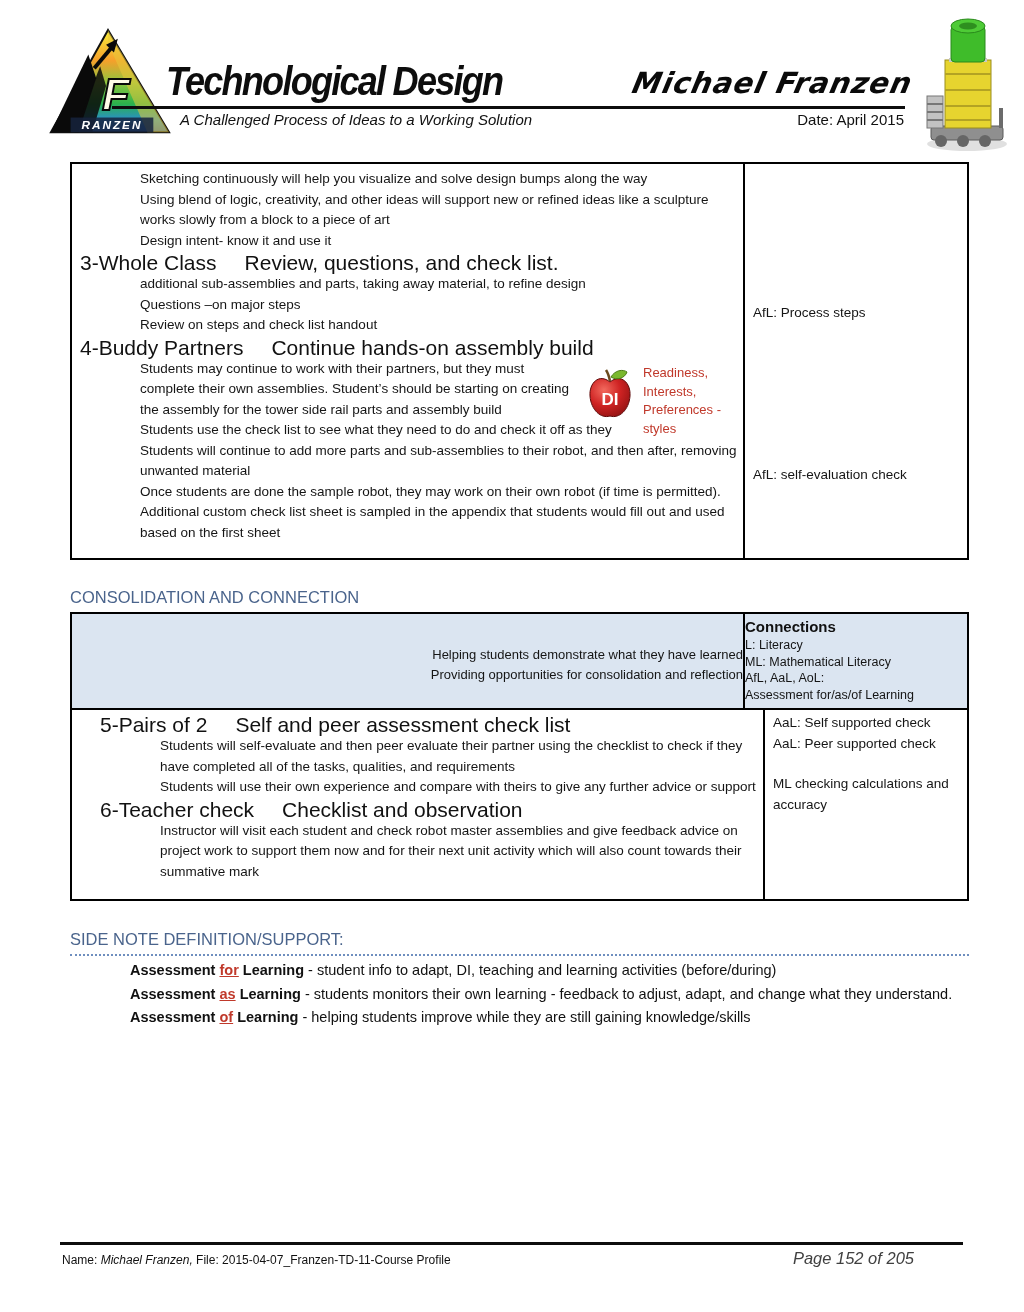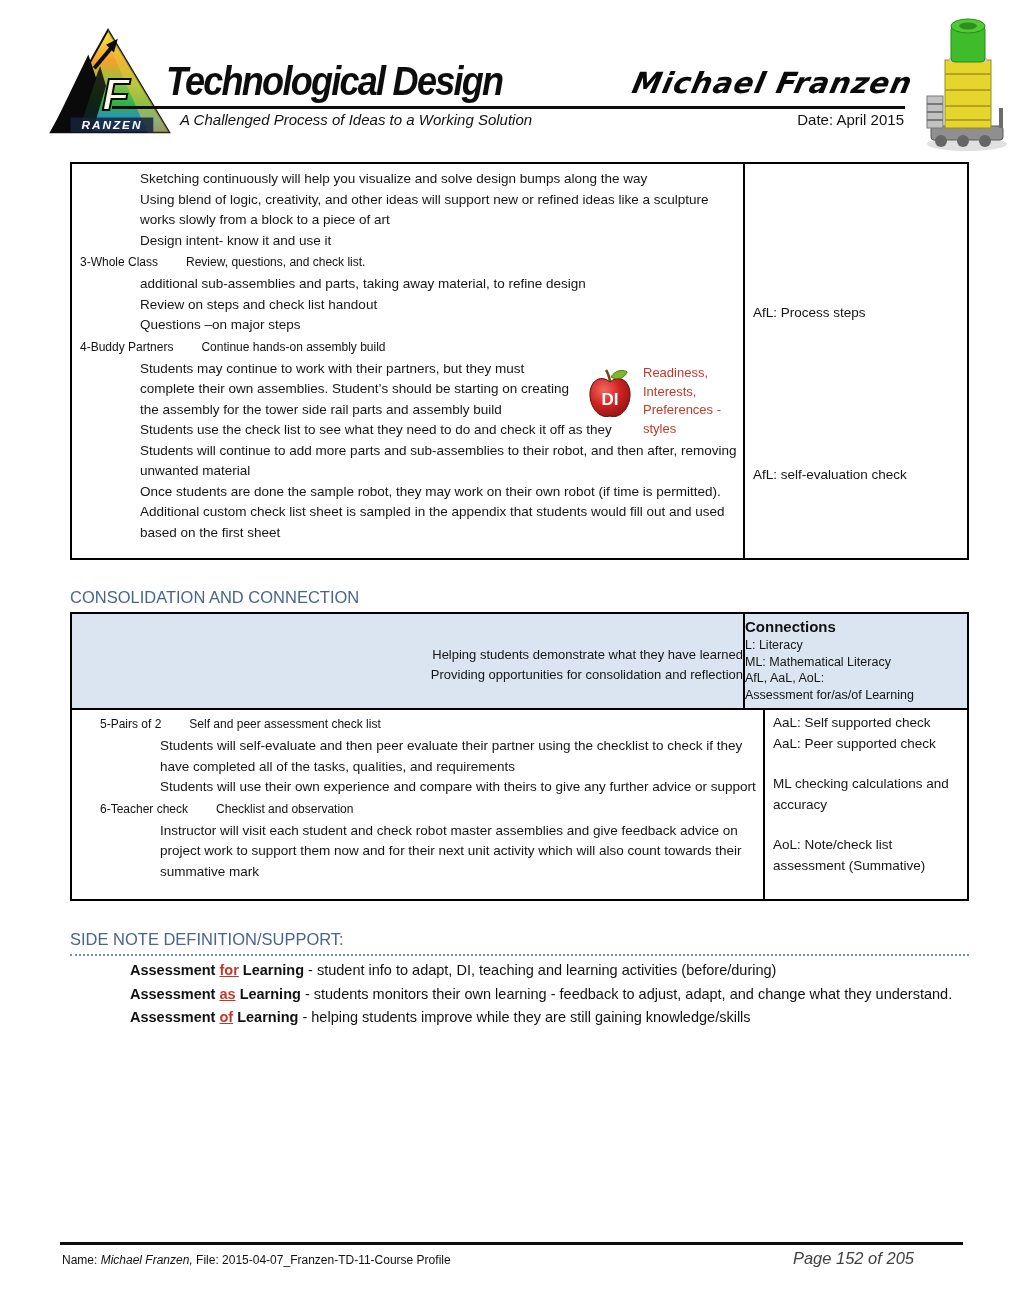--- a/index.html
+++ b/index.html
@@ -36,21 +36,21 @@
   .robot { position:absolute; left:915px; top:8px; width:100px; height:146px; }
 
   
   .dtable { position:absolute; left:70px; width:899px; border:2px solid #000; display:flex; background:#fff; }
   .main-table { top:162px; height:398px; }
   .cell-left { width:673px; border-right:2px solid #000; position:relative; padding:5px 6px 0 8px; }
   .cell-right { flex:1; position:relative; }
 
   .body-p { font-size:13.5px; line-height:20.5px; color:#151515; }
   .indent { margin-left:60px; }
-  .sect { font-size:12px; line-height:21px; color:#111; margin:1px 0; white-space:nowrap; }
+  .sect { font-size:21px; line-height:21px; color:#111; margin:1px 0; white-space:nowrap; }
   .sect .sect-title { margin-left:28px; }
   .narrow { max-width:432px; }
 
   .di-block { position:absolute; left:515px; top:200px; width:160px; }
   .di-apple { position:absolute; left:0; top:4px; width:46px; height:52px; }
   .di-note { position:absolute; left:56px; top:0; width:102px;
              font-size:13px; line-height:18.5px; color:#c0392b; }
 
   .afl-note { position:absolute; left:8px; font-size:13.5px; color:#151515; white-space:nowrap; }
   .afl-1 { top:141px; }
@@ -147,22 +147,22 @@
   </svg>
 
   <section class="dtable main-table">
     <div class="cell-left">
       <p class="body-p indent">Sketching continuously will help you visualize and solve design bumps along the way</p>
       <p class="body-p indent">Using blend of logic, creativity, and other ideas will support new or refined ideas like a sculpture works slowly from a block to a piece of art</p>
       <p class="body-p indent">Design intent- know it and use it</p>
 
       <p class="sect"><span>3-Whole Class</span><span class="sect-title">Review, questions, and check list.</span></p>
       <p class="body-p indent">additional sub-assemblies and parts, taking away material, to refine design</p>
+      <p class="body-p indent">Questions –on major steps</p>
       <p class="body-p indent">Review on steps and check list handout</p>
-      <p class="body-p indent">Questions –on major steps</p>
 
       <p class="sect"><span>4-Buddy Partners</span><span class="sect-title">Continue hands-on assembly build</span></p>
       <p class="body-p indent narrow">Students may continue to work with their partners, but they must complete their own assemblies. Student’s should be starting on creating the assembly for the tower side rail parts and assembly build</p>
 
       <div class="di-block">
         <svg class="di-apple" viewBox="0 0 46 52">
           <defs>
             <radialGradient id="apl" cx="0.35" cy="0.3" r="0.9">
               <stop offset="0" stop-color="#f26a5e"></stop>
               <stop offset="0.45" stop-color="#cf2323"></stop>
@@ -209,21 +209,20 @@
         <p class="sect"><span>5-Pairs of 2</span><span class="sect-title">Self and peer assessment check list</span></p>
         <p class="body-p indent">Students will self-evaluate and then peer evaluate their partner using the checklist to check if they have completed all of the tasks, qualities, and requirements</p>
         <p class="body-p indent">Students will use their own experience and compare with theirs to give any further advice or support</p>
         <p class="sect"><span>6-Teacher check</span><span class="sect-title">Checklist and observation</span></p>
         <p class="body-p indent">Instructor will visit each student and check robot master assemblies and give feedback advice on project work to support them now and for their next unit activity which will also count towards their summative mark</p>
       </div>
       <div class="cell-right consol-notes">
         <p>AaL: Self supported check</p>
         <p>AaL: Peer supported check</p>
         <p class="gap">ML checking calculations and accuracy</p>
-        <p class="gap">AoL: Note/check list assessment (Summative)</p>
       </div>
     </div>
   </section>
 
   <h2 class="section-heading sidenote-heading" style="font-weight:normal;">SIDE NOTE DEFINITION/SUPPORT:</h2>
   <div class="dotted-rule"></div>
 
   <div class="defs">
     <p class="def-line"><b>Assessment </b><span class="def-kw">for</span><b> Learning</b><span> - student info to adapt, DI, teaching and learning activities (before/during)</span></p>
     <p class="def-line"><b>Assessment </b><span class="def-kw">as</span><b> Learning</b><span> - students monitors their own learning - feedback to adjust, adapt, and change what they understand.</span></p>

